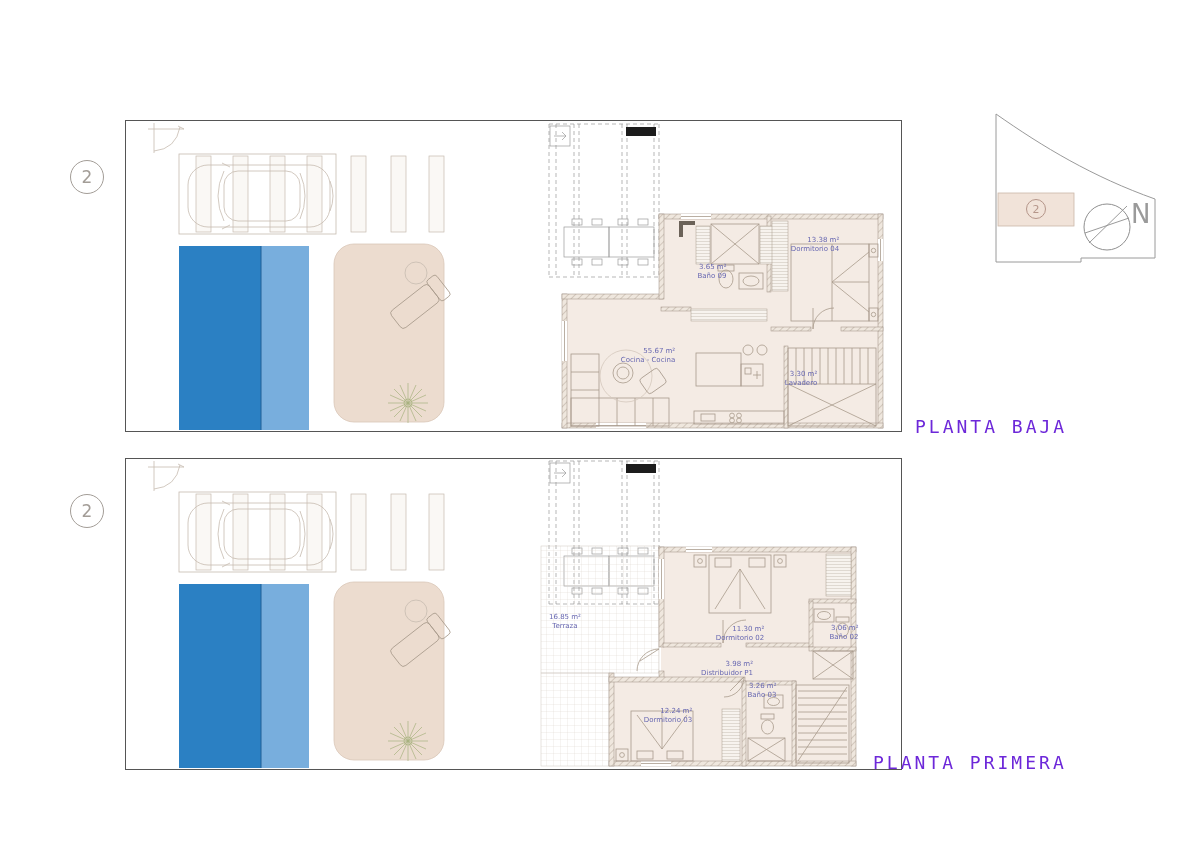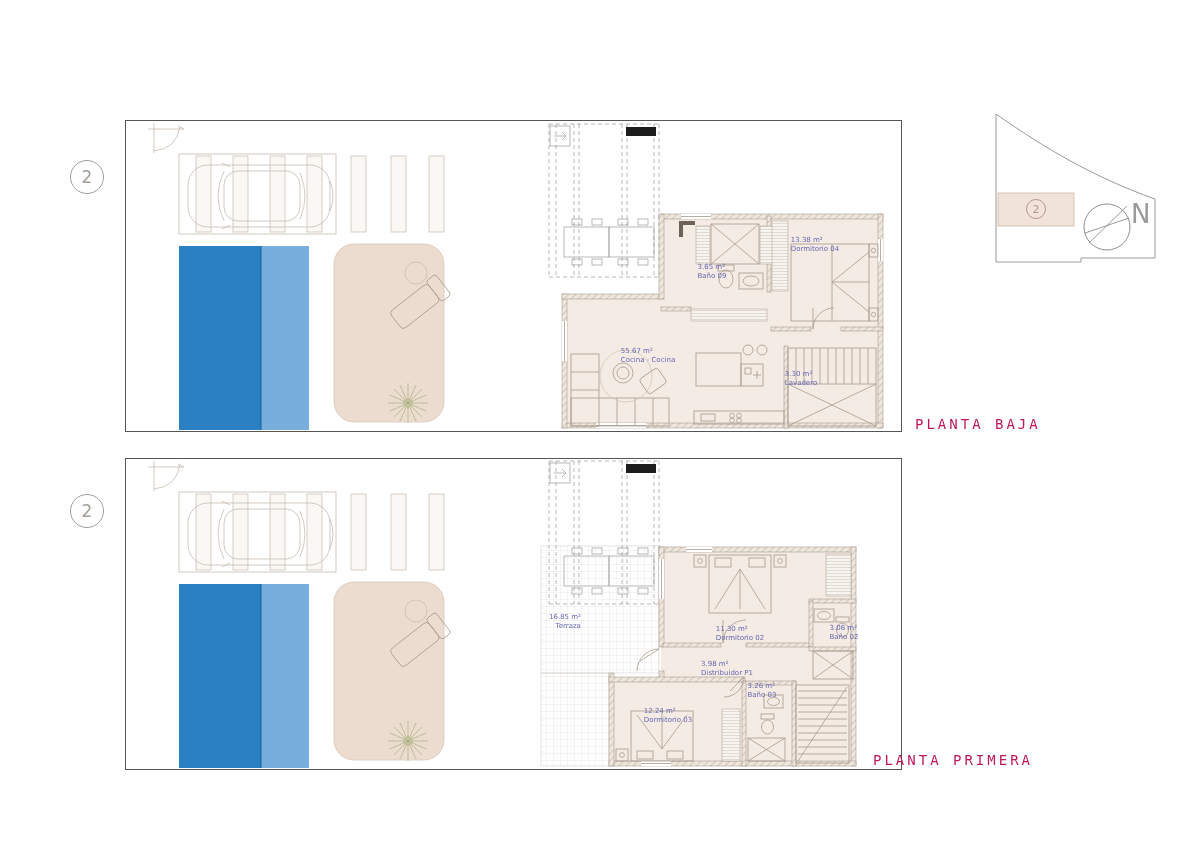--- a/index.html
+++ b/index.html
@@ -2,23 +2,23 @@
 <html><head>
 <meta charset="utf-8">
 <style>
   html,body{margin:0;padding:0}
   body{width:1200px;height:848px;position:relative;background:#fff;font-family:"DejaVu Sans",sans-serif;overflow:hidden}
   .sheet{position:absolute;inset:0;background:#fff}
   .plan{position:absolute;width:775px;height:310px;border:1px solid #555;background:#fff}
   .plan svg{display:block}
   .marker{position:absolute;width:32px;height:32px;border:1.4px solid #a39d97;border-radius:50%;
           color:#a39d97;font-size:17px;line-height:32px;text-align:center;font-family:"DejaVu Sans",sans-serif}
-  .floor-title{position:absolute;color:#be185d;font-family:"DejaVu Sans Mono",monospace;
-               font-size:14px;letter-spacing:3px;white-space:nowrap}
-  .room-label{position:absolute;color:#6767b1;font-size:7px;line-height:1.32;text-align:left;
+  .floor-title{position:absolute;color:#6d28d9;font-family:"DejaVu Sans Mono",monospace;
+               font-size:18px;letter-spacing:3px;white-space:nowrap}
+  .room-label{position:absolute;color:#6767b1;font-size:7px;line-height:1.32;text-align:right;
               white-space:nowrap;font-family:"DejaVu Sans",sans-serif}
   .room-label.c{transform:translateX(-50%)}
   .room-label span{display:block}
   
   svg .s1{stroke:#c6bbb0;fill:none;stroke-width:.8}
   svg .s2{stroke:#a89a8c;fill:none;stroke-width:.8}
   svg .s3{stroke:#9a9a9a;fill:none;stroke-width:.7}
   svg .slat{fill:#faf8f5;stroke:#c6bbb0;stroke-width:.7}
   svg .dash{stroke:#9a9a9a;fill:none;stroke-width:.7;stroke-dasharray:4 3}
   svg .wall{fill:url(#hatch);stroke:#9b8d80;stroke-width:.5}
@@ -311,21 +311,21 @@
   </div>
   <div class="room-label c" style="left:648px;top:347px">
     <span>55.67 m²</span>
       <span>Cocina - Cocina</span>
   </div>
   <div class="room-label c" style="left:801px;top:370px">
     <span>3.30 m²</span>
       <span>Lavadero</span>
   </div>
 
-  <div class="room-label" style="left:549px;top:613px;text-align:right">
+  <div class="room-label" style="left:549px;top:613px;text-align:center">
     <span>16.85 m²</span>
       <span>Terraza</span>
   </div>
   <div class="room-label c" style="left:740px;top:625px">
     <span>11.30 m²</span>
       <span>Dormitorio 02</span>
   </div>
   <div class="room-label c" style="left:844px;top:624px">
     <span>3.06 m²</span>
       <span>Baño 02</span>

